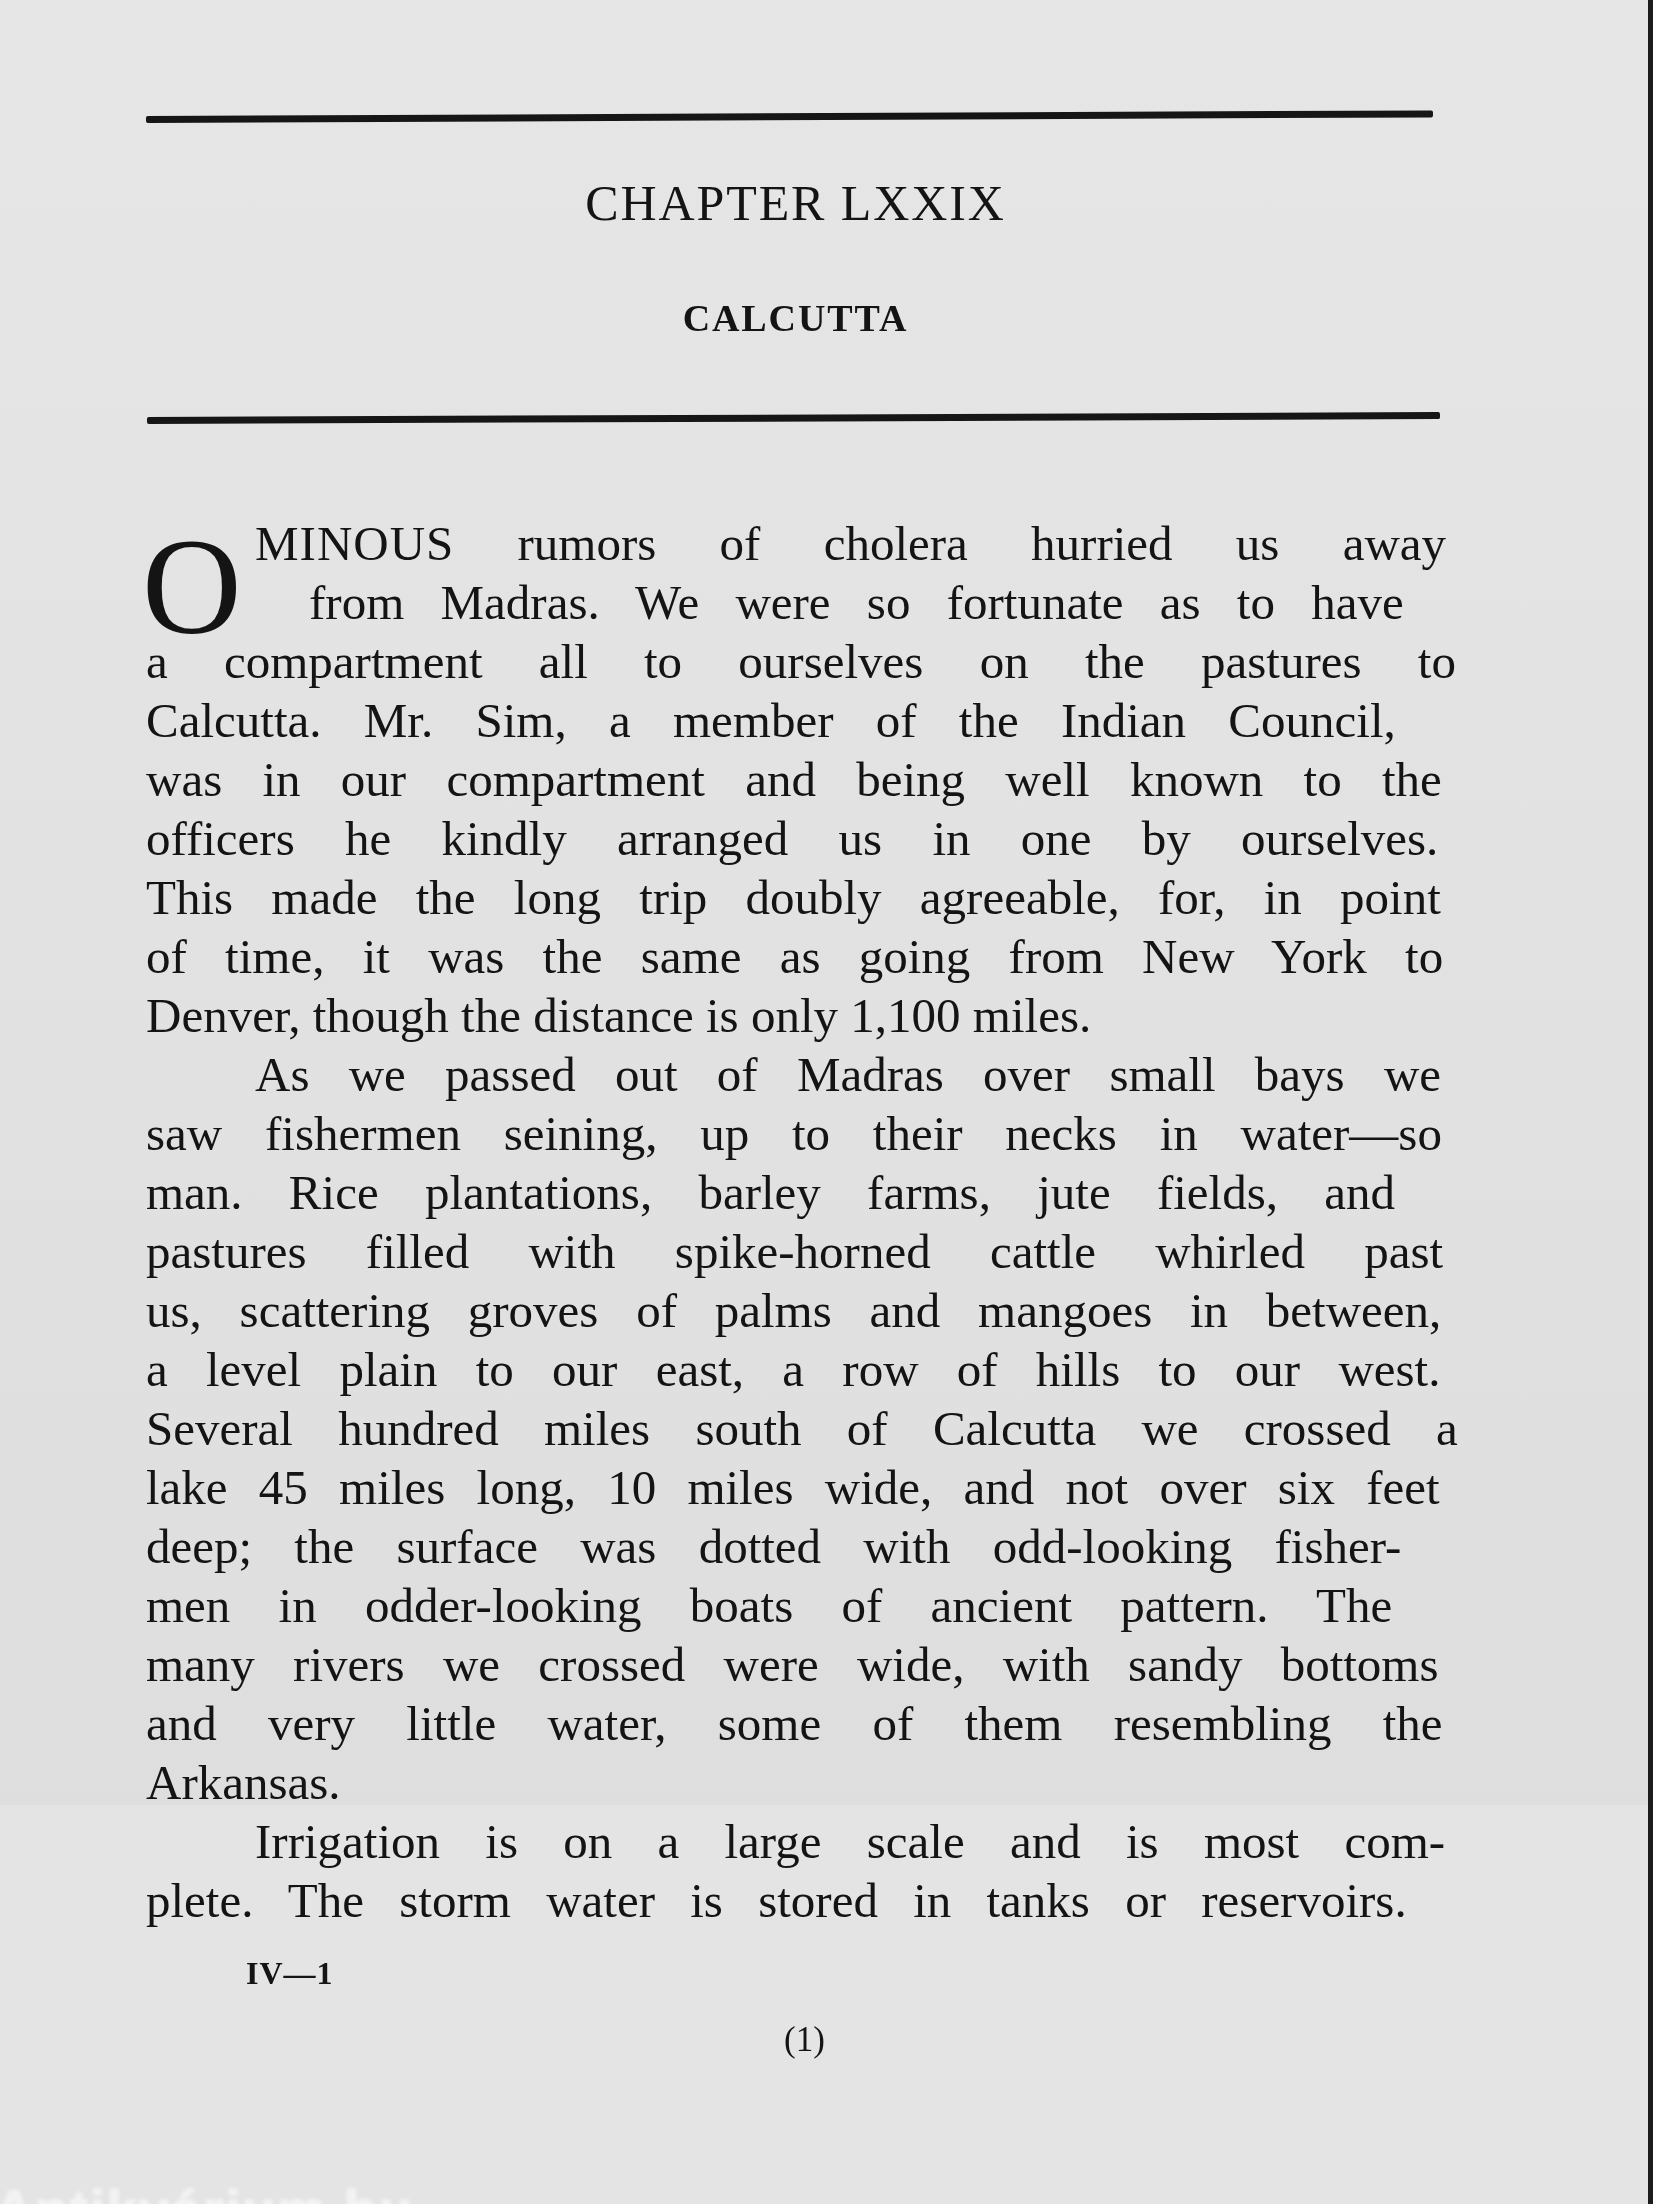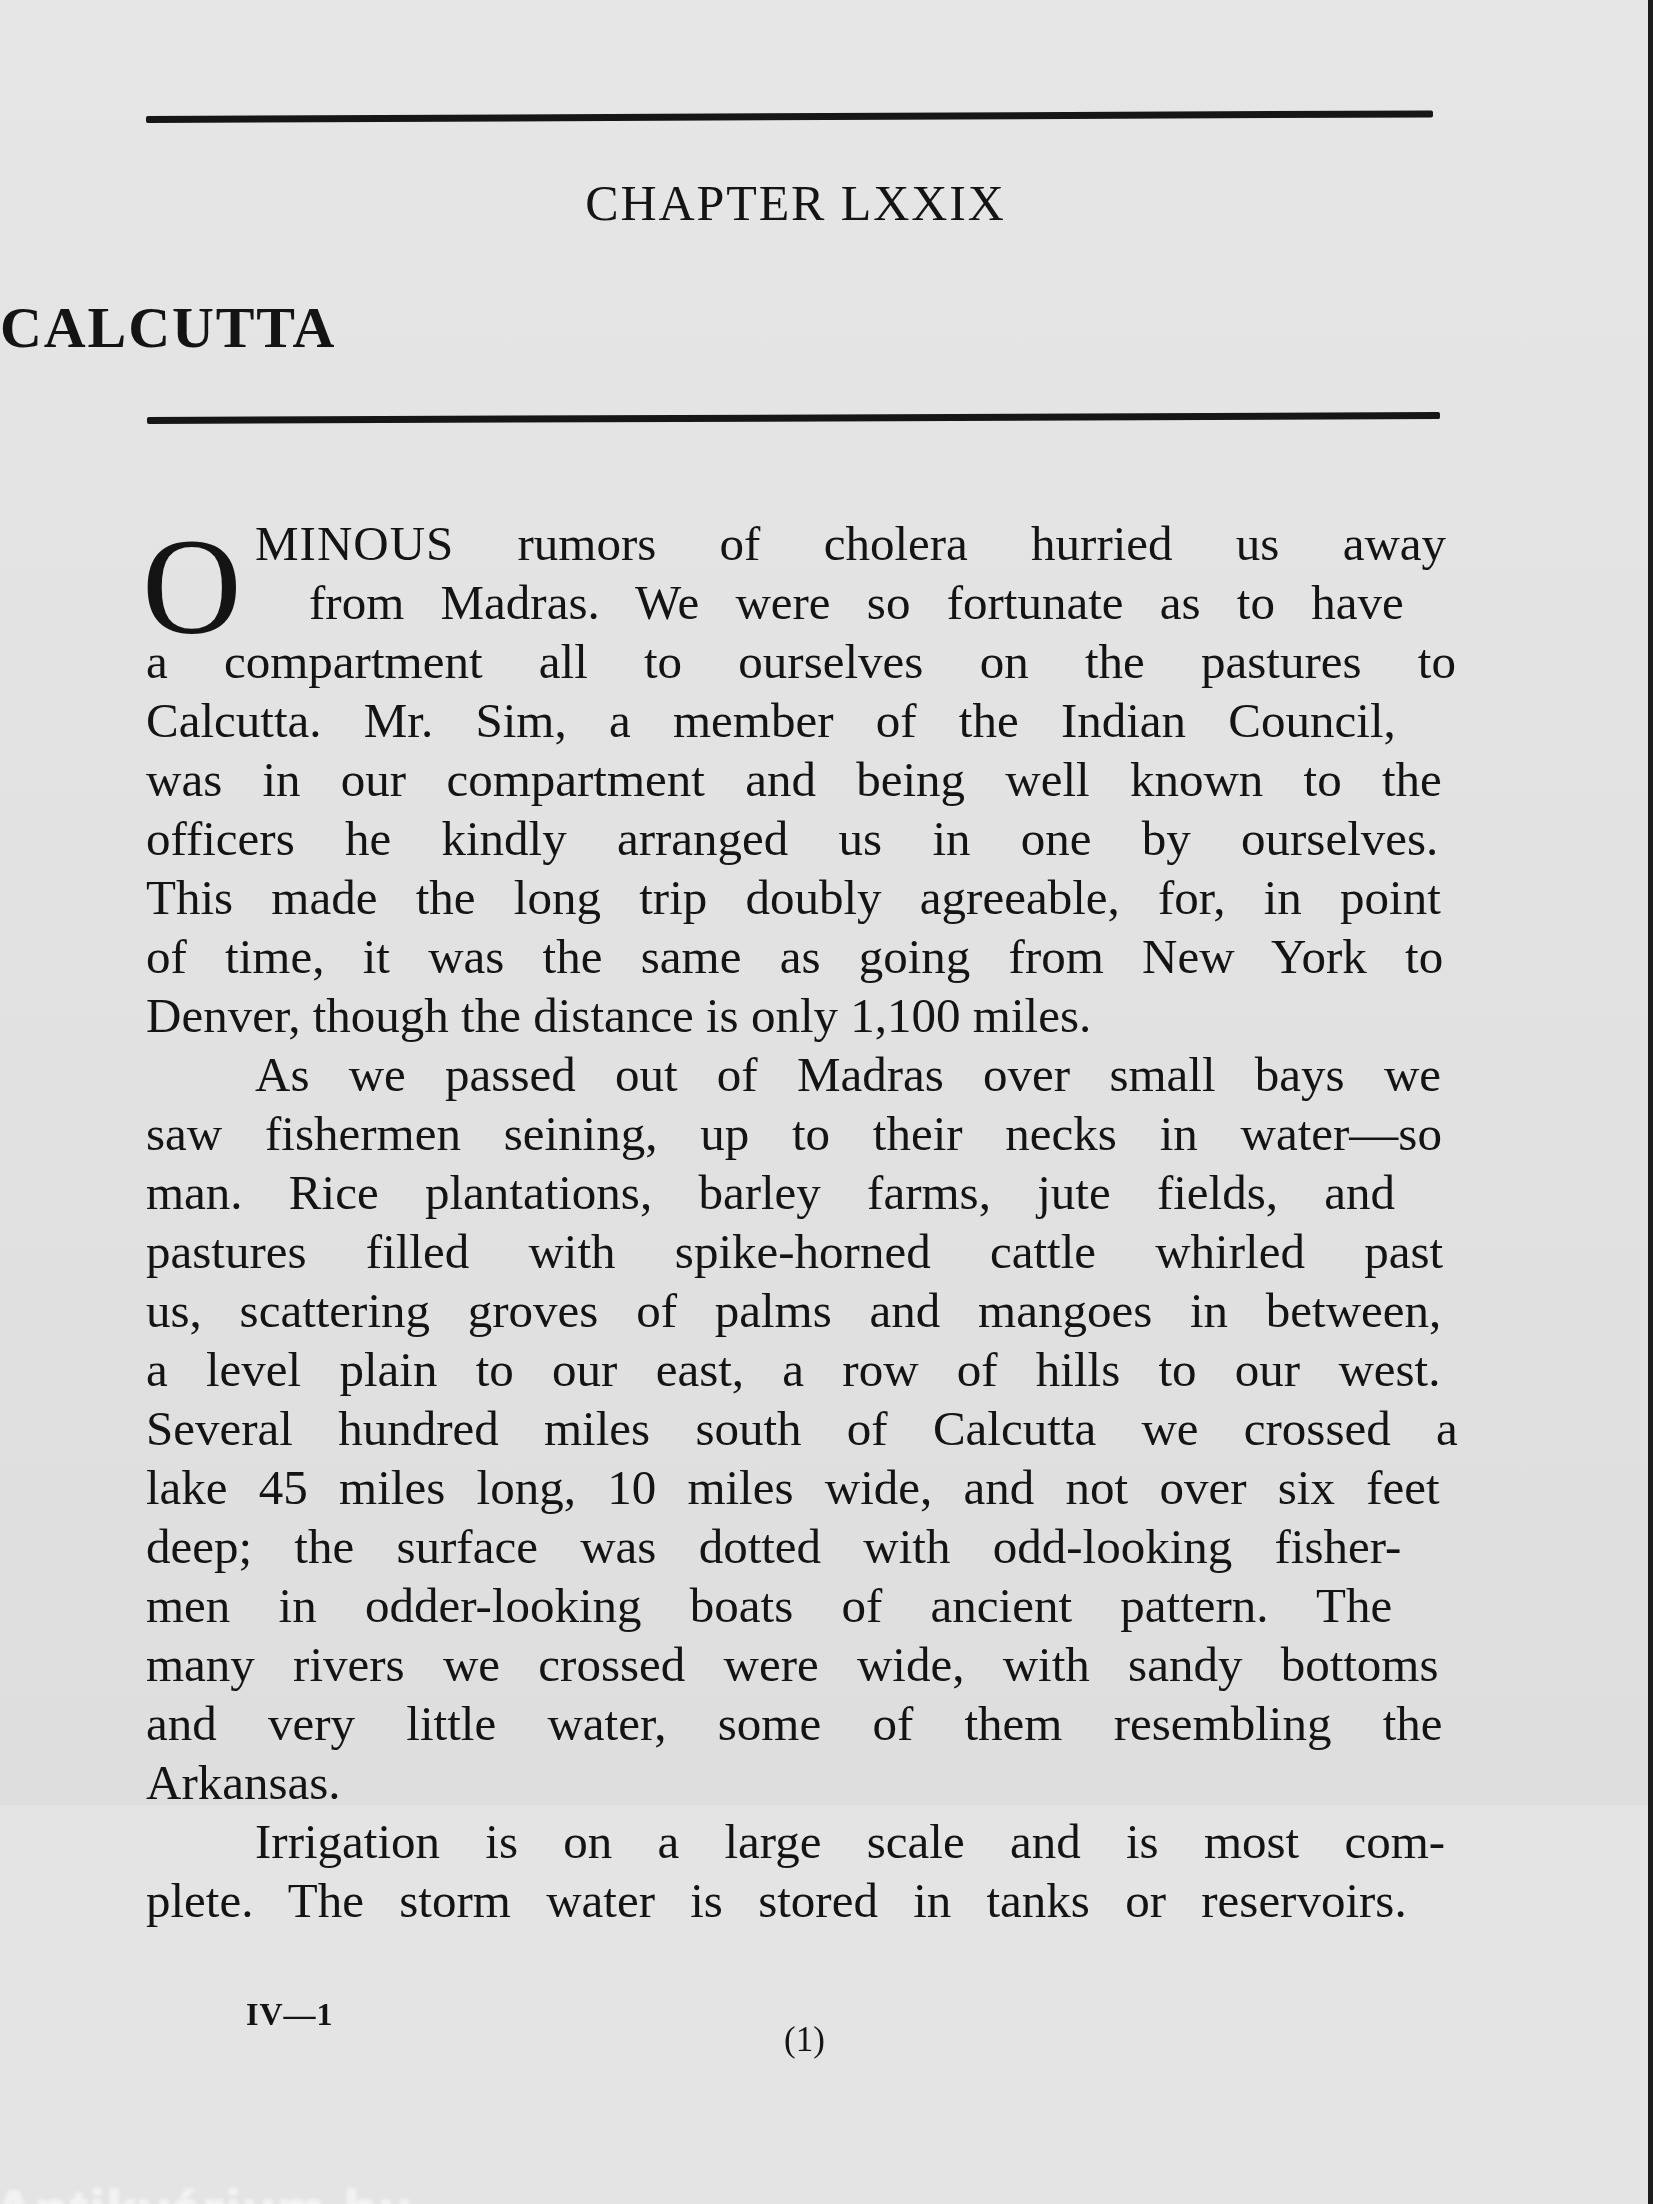--- a/index.html
+++ b/index.html
@@ -55,22 +55,22 @@
     top: 178px;
     text-align: center;
     font-size: 50px;
     letter-spacing: 1.9px;
     line-height: 1;
   }
   .chapter-title {
     position: absolute;
     left: 0; width: 1591px;
     top: 299px;
-    text-align: left;
-    font-size: 58px;
+    text-align: center;
+    font-size: 38px;
     font-weight: bold;
     letter-spacing: 1.9px;
     line-height: 1;
   }
   .body-text {
     position: absolute;
     left: 146px;
     top: 514px;
     width: 1306px;
     font-size: 49px;
@@ -105,21 +105,21 @@
   }
   .smallcaps-lead {
     letter-spacing: 1px;
   }
   .line.first {
     padding-left: 109px;
   }
   .footer-sig {
     position: absolute;
     left: 246px;
-    top: 1996px;
+    top: 1955px;
     font-size: 32px;
     font-weight: bold;
     letter-spacing: 1px;
   }
   .footer-page {
     position: absolute;
     left: 784px;
     top: 2020px;
     font-size: 35px;
   }

